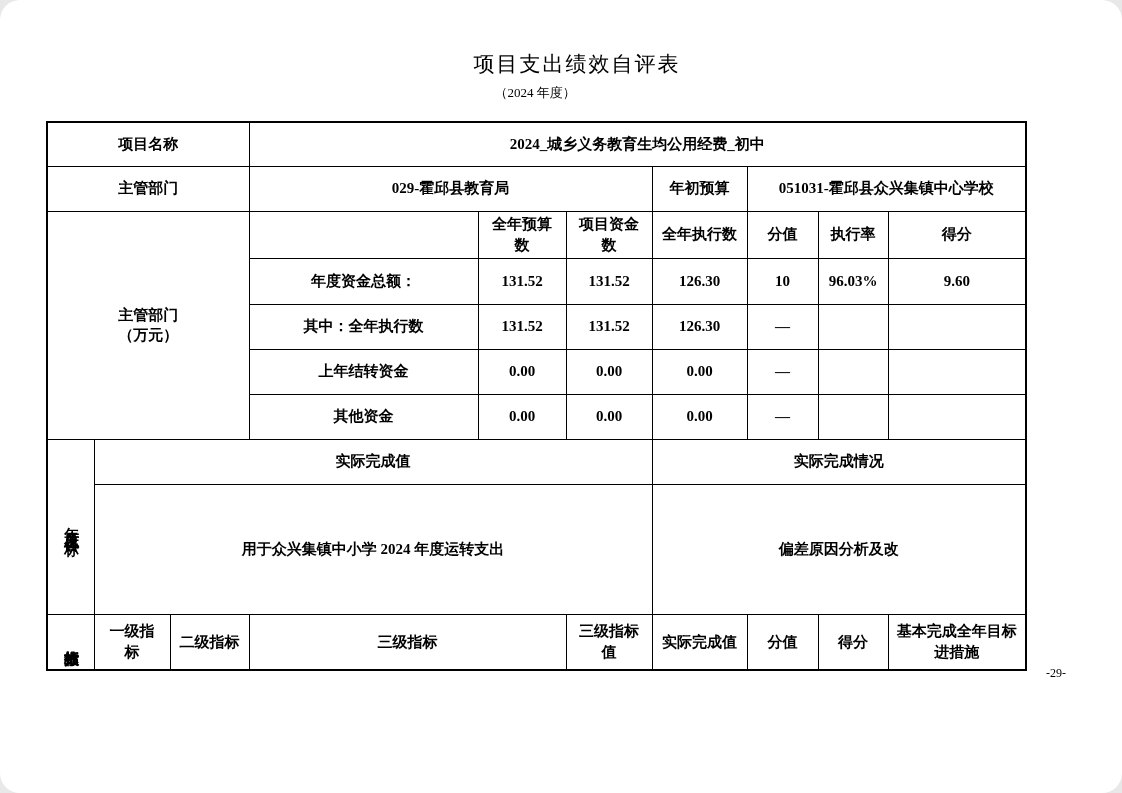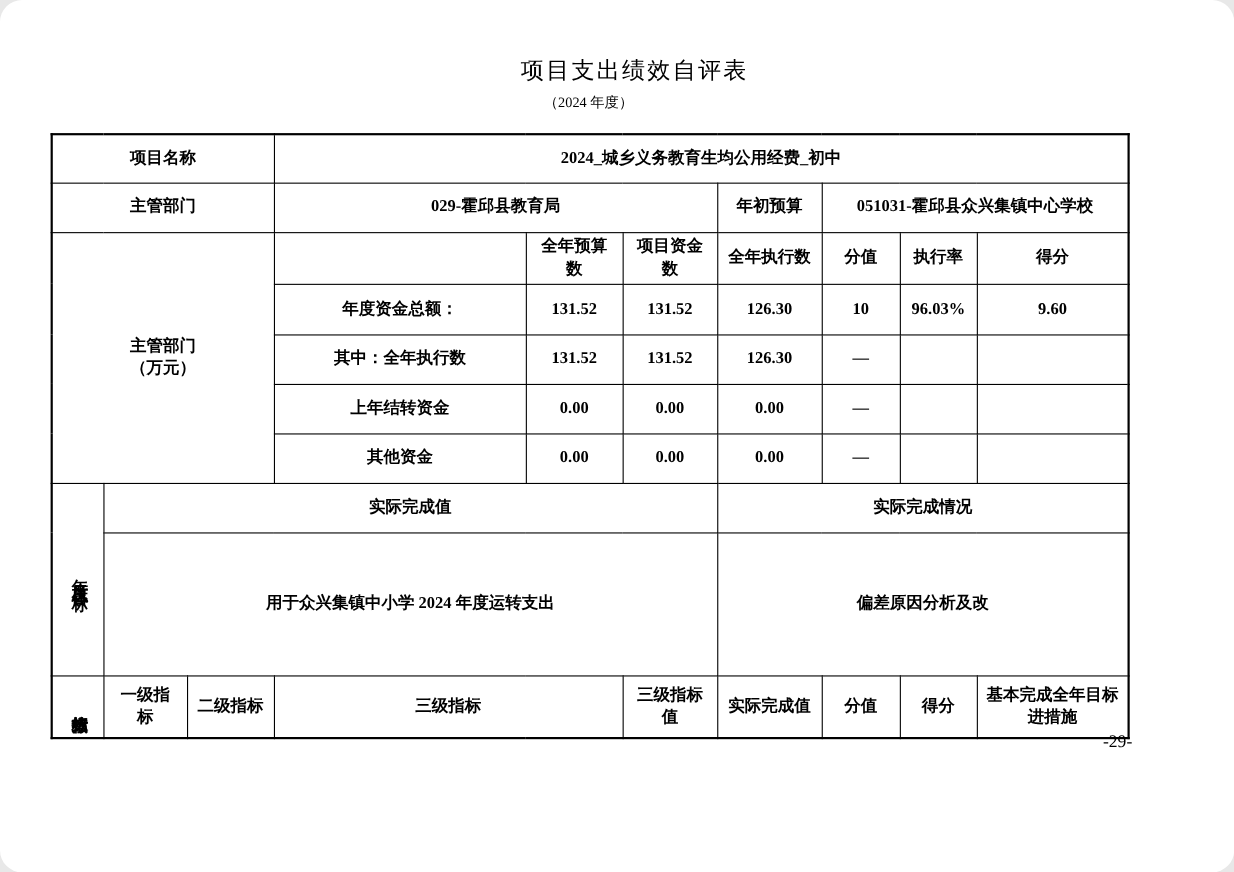--- a/index.html
+++ b/index.html
@@ -59,23 +59,23 @@
     display: inline-block;
     writing-mode: vertical-rl;
     text-align: center;
     line-height: 1.45;
   }
   .vtext-goal { height: 150px; letter-spacing: 3px; }
   .vtext-ind  { height: 45px;  letter-spacing: 0; }
   .page-number {
     position: absolute;
     top: 666px;
-    left: 1016px;
+    left: 1056px;
     transform: translateX(-50%);
-    font-size: 16px;
+    font-size: 12px;
     white-space: nowrap;
   }
 </style>
 </head>
 <body>
 
 <div class="page">
 
   <div class="doc-title">项目支出绩效自评表</div>
   <div class="doc-subtitle">（2024 年度）</div>

